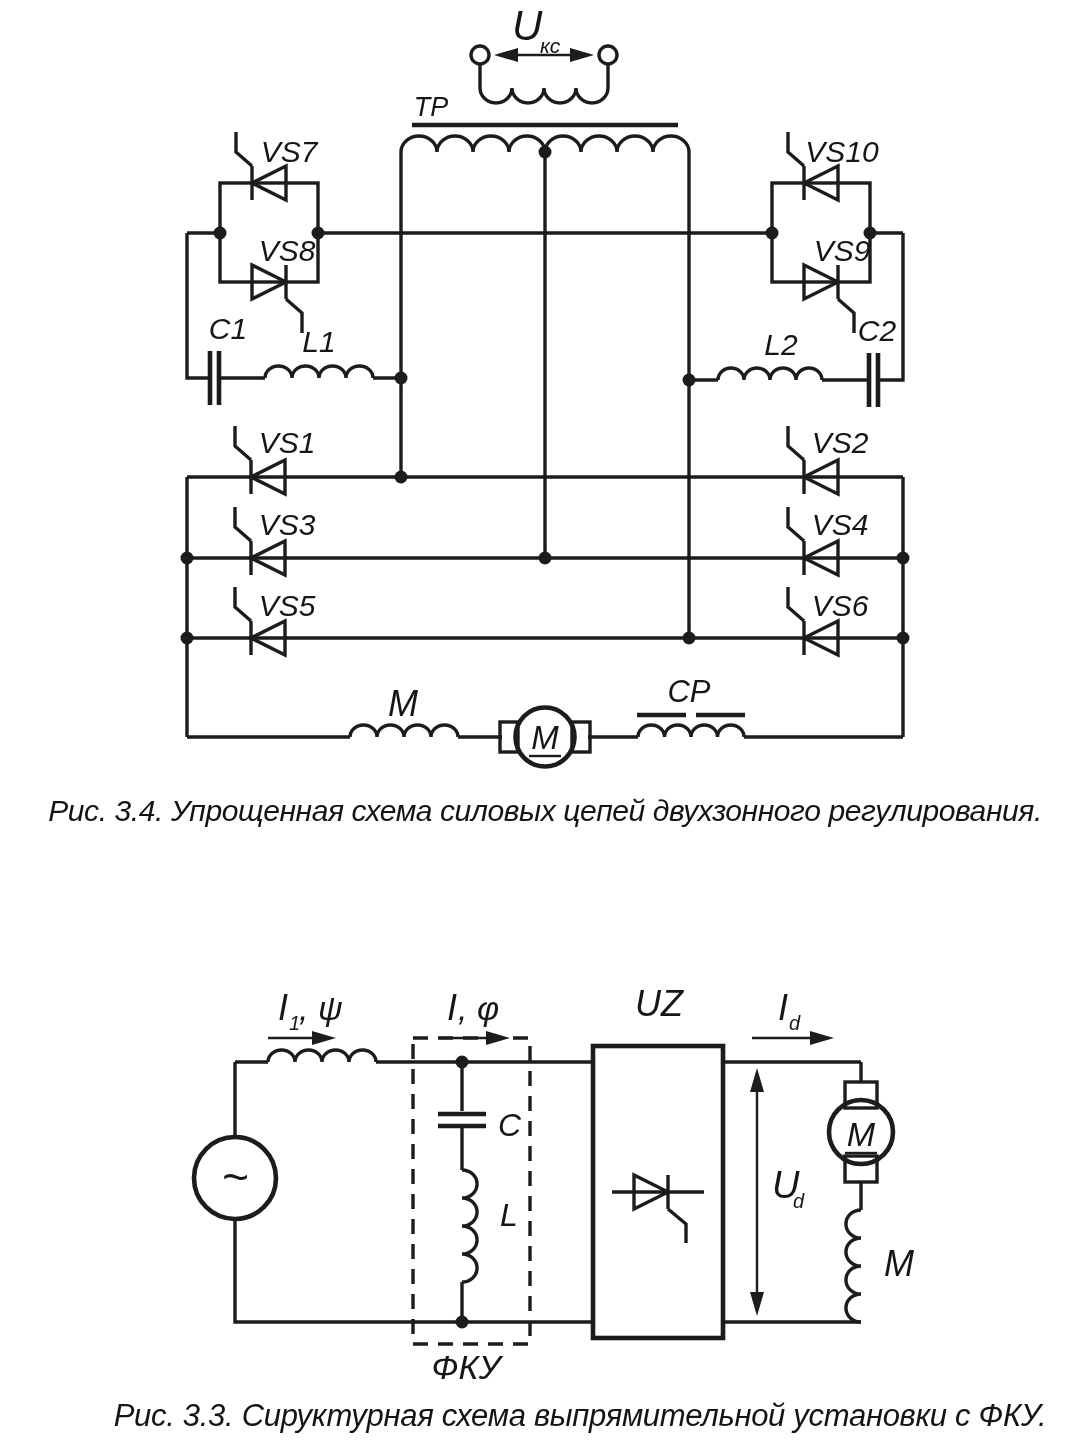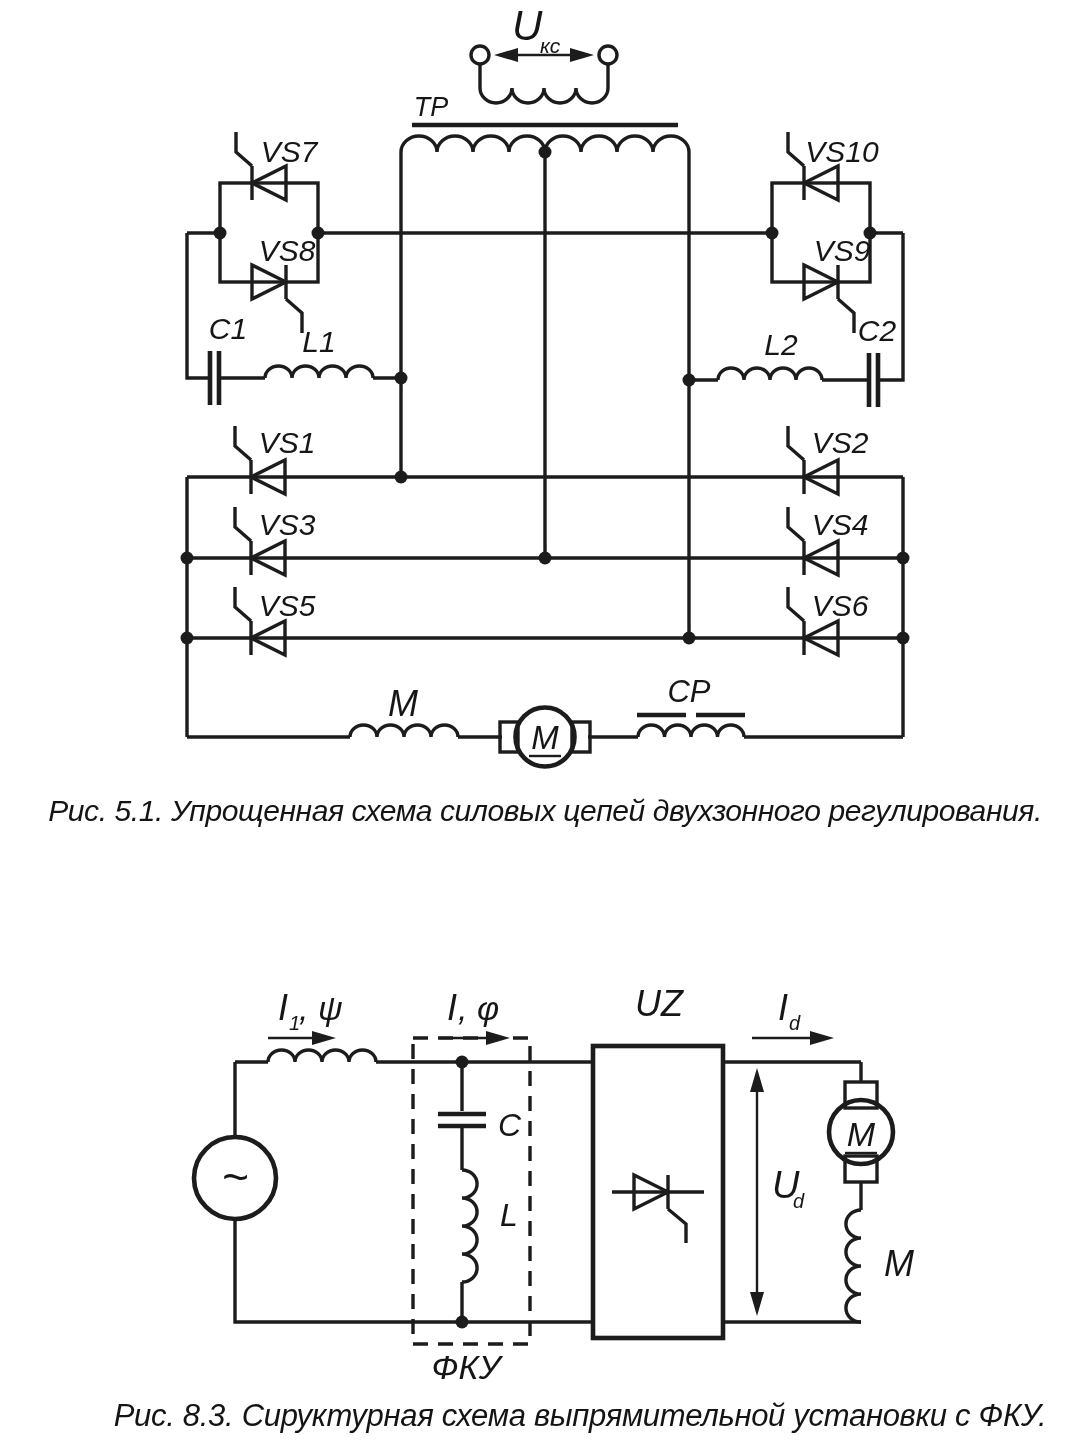--- a/index.html
+++ b/index.html
@@ -138,21 +138,21 @@
     <circle class="dotc" cx="401" cy="477" r="6.5"></circle>
     <circle class="dotc" cx="545" cy="558" r="6.5"></circle>
     <circle class="dotc" cx="689" cy="638" r="6.5"></circle>
     <circle class="dotc" cx="187" cy="558" r="6.5"></circle>
     <circle class="dotc" cx="187" cy="638" r="6.5"></circle>
     <circle class="dotc" cx="903" cy="558" r="6.5"></circle>
     <circle class="dotc" cx="903" cy="638" r="6.5"></circle>
   </g>
 </svg>
 
-<div id="cap1" class="caption">Рис. 5.1. Упрощенная схема силовых цепей двухзонного регулирования.</div>
+<div id="cap1" class="caption">Рис. 3.4. Упрощенная схема силовых цепей двухзонного регулирования.</div>
 
 <svg id="fig2" width="1090" height="450" viewBox="0 950 1090 450">
 
   <g>
     <text class="lbl st f36" x="278" y="1020">I</text>
     <text class="lbl st f20" x="289" y="1030">1</text>
     <text class="lbl st f34" x="299" y="1020">, ψ</text>
     <line class="w thn" x1="268" y1="1038" x2="314" y2="1038"></line>
     <use href="#ah" transform="translate(336,1038)"></use>
 
@@ -217,15 +217,15 @@
     <path class="w" d="M861,1210 a14,13 0 0 0 0,28 a14,13 0 0 0 0,28 a14,13 0 0 0 0,28 a14,13 0 0 0 0,28"></path>
     <text class="lbl st f36" x="884" y="1276">М</text>
   </g>
 
   <g>
     <circle class="dotc" cx="462" cy="1062" r="6.5"></circle>
     <circle class="dotc" cx="462" cy="1322" r="6.5"></circle>
   </g>
 </svg>
 
-<div id="cap2" class="caption">Рис. 8.3. Сируктурная схема выпрямительной установки с ФКУ.</div>
+<div id="cap2" class="caption">Рис. 3.3. Сируктурная схема выпрямительной установки с ФКУ.</div>
 
 </div>
 
 </body></html>

